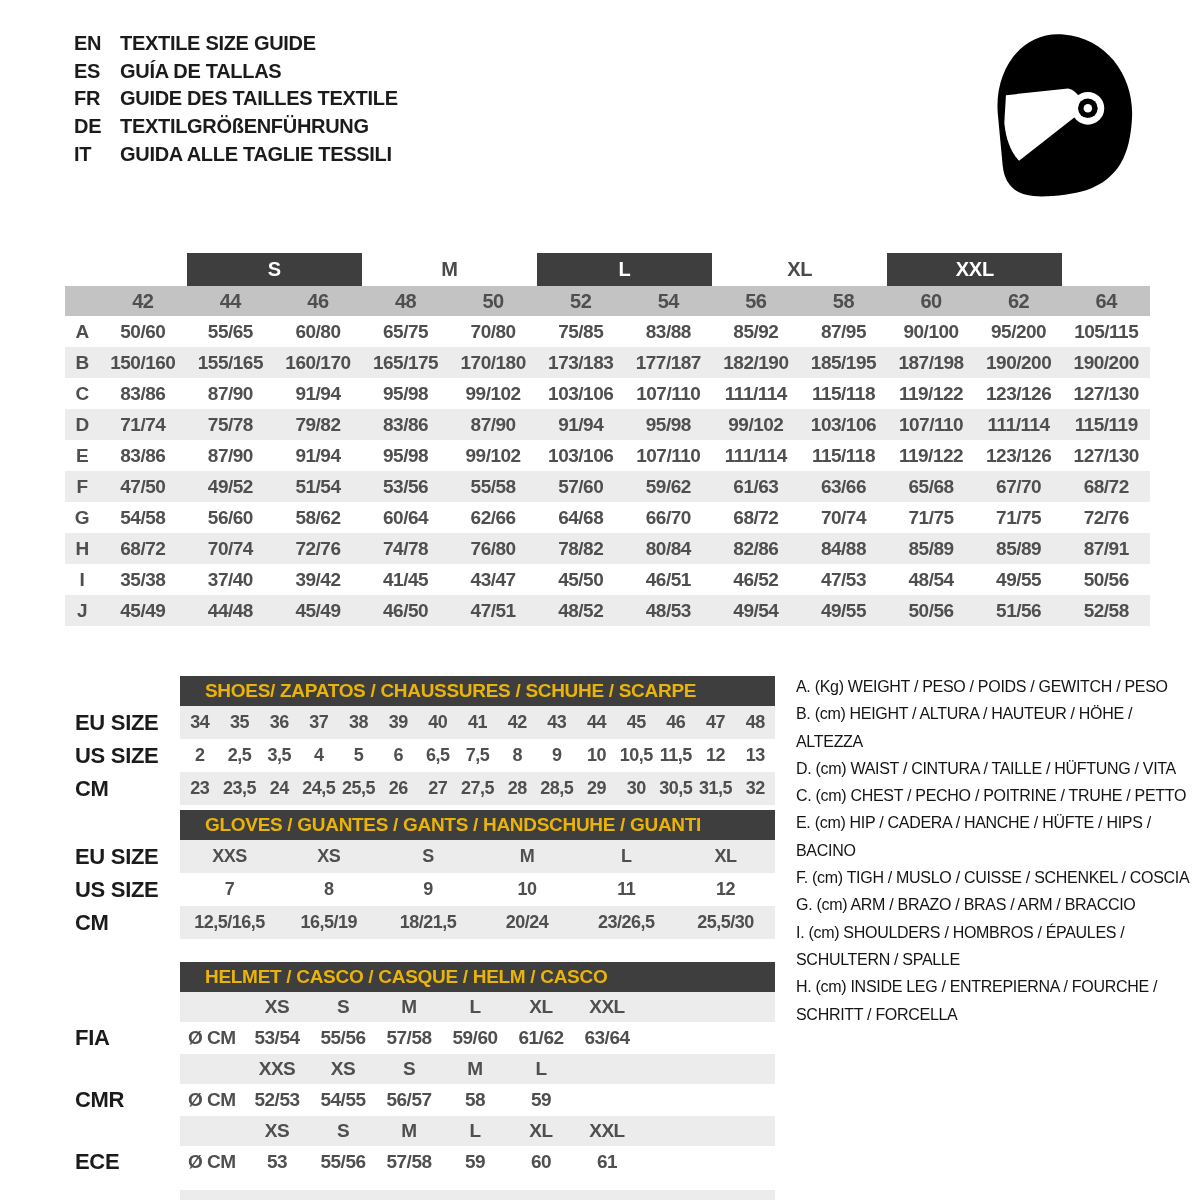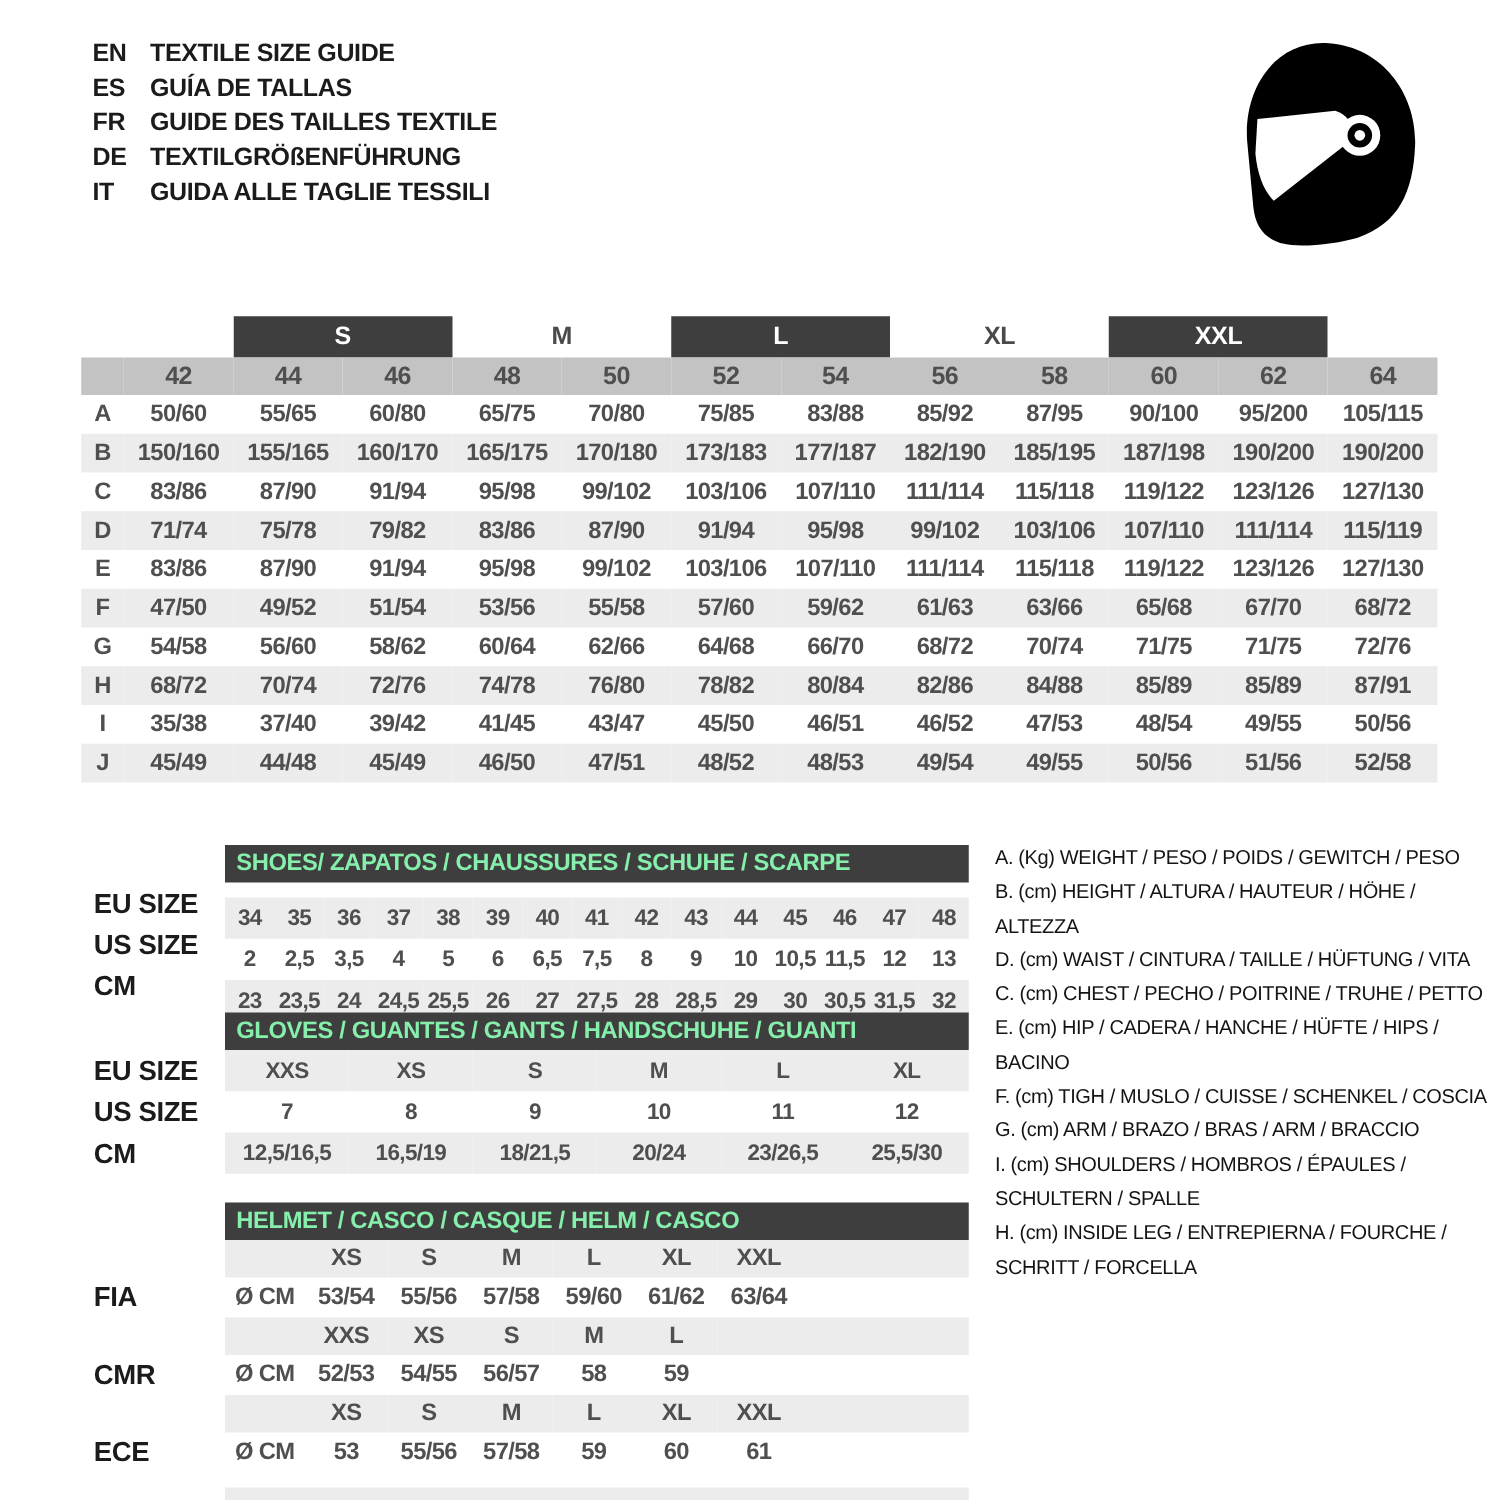--- a/index.html
+++ b/index.html
@@ -26,21 +26,21 @@
   .band.dark{background:var(--dark-bar);color:#fff}
   .num{height:30px;background:var(--header-gray);font-weight:700;font-size:20px;color:var(--num-text);letter-spacing:-0.5px}
   .drow{height:31px;font-weight:700;font-size:19px;color:var(--num-text);letter-spacing:-0.5px}
   .drow.alt{background:var(--row-alt)}
 
   
   .section{position:absolute;left:65px;display:flex}
   .sec-labels{width:115px;display:grid}
   .sec-label{display:flex;align-items:center;font-weight:700;font-size:22px;color:var(--ink);padding-left:10px;letter-spacing:-0.3px}
   .sec-body{width:595px}
-  .sec-title{height:30px;background:var(--dark-bar);color:#86efac;font-weight:700;font-size:19px;display:flex;align-items:center;padding-left:9px;letter-spacing:-0.3px}
+  .sec-title{height:30px;background:var(--dark-bar);color:#eab308;font-weight:700;font-size:19px;display:flex;align-items:center;padding-left:25px;letter-spacing:-0.3px}
   .sec-grid{display:grid;grid-auto-rows:33px}
   .cell{display:flex;align-items:center;justify-content:center;font-weight:700;font-size:18px;color:var(--num-text);letter-spacing:-0.5px}
   .cell.alt{background:var(--row-alt)}
 
   .helmet-grid{display:grid;grid-template-columns:64px repeat(6,66px) 1fr;grid-template-rows:repeat(3,30px 32px)}
   .hcell{display:flex;align-items:center;justify-content:center;font-weight:700;font-size:19px;color:var(--num-text);letter-spacing:-0.5px}
   .hcell.hsize{background:var(--row-alt)}
   .hcell.hunit{justify-content:flex-start;padding-left:8px}
   .helmet-labels{width:115px;display:grid;grid-template-rows:30px repeat(3,30px 32px)}
 
@@ -241,21 +241,21 @@
 
 <div class="section" style="top:676px">
   <div class="sec-labels" style="grid-template-rows:30px 33px 33px 33px">
       <div></div>
       <div class="sec-label">EU SIZE</div>
       <div class="sec-label">US SIZE</div>
       <div class="sec-label">CM</div>
     </div>
   <div class="sec-body">
     <div class="sec-title">SHOES/ ZAPATOS / CHAUSSURES / SCHUHE / SCARPE</div>
-    <div class="sec-grid" style="grid-template-columns: repeat(15, 1fr); margin-top: 12px;">
+    <div class="sec-grid" style="grid-template-columns: repeat(15, 1fr);">
         <div class="cell alt">34</div>
         <div class="cell alt">35</div>
         <div class="cell alt">36</div>
         <div class="cell alt">37</div>
         <div class="cell alt">38</div>
         <div class="cell alt">39</div>
         <div class="cell alt">40</div>
         <div class="cell alt">41</div>
         <div class="cell alt">42</div>
         <div class="cell alt">43</div>

